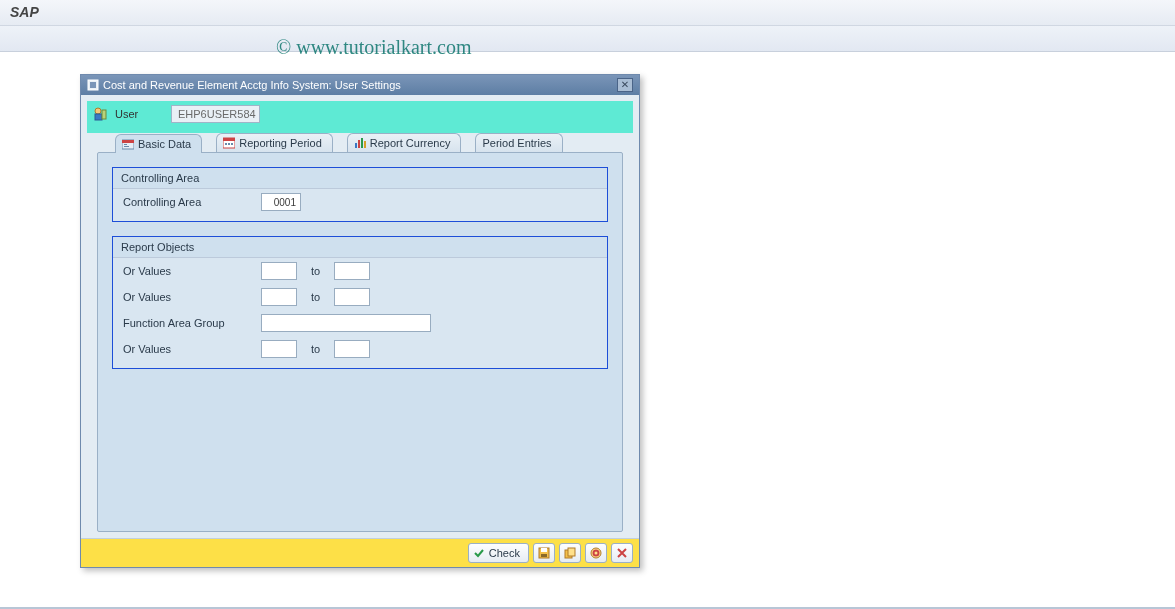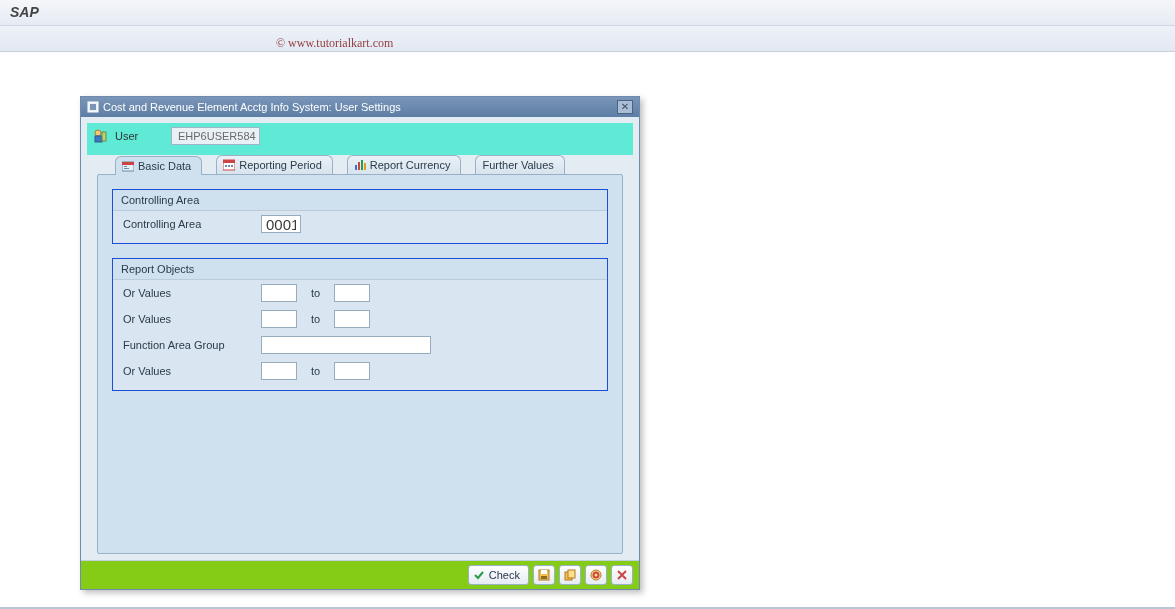--- a/index.html
+++ b/index.html
@@ -27,21 +27,20 @@
     color: #444;
   }
   .toolbar-bar {
     background: linear-gradient(#eef2f8, #e2e8f2);
     border-bottom: 1px solid #c8d0dc;
     height: 26px;
   }
   .content-area {
     background: #fff;
     padding: 22px 3px 0 80px;
-    margin-top: 22px;
   }
   .dialog {
     width: 560px;
     border: 1px solid #6f8aad;
     box-shadow: 3px 3px 6px rgba(0,0,0,0.25);
     background: #d9e5ef;
   }
   .dialog-titlebar {
     background: linear-gradient(#7a95b8, #5d7ea4);
     color: #fff;
@@ -132,30 +131,30 @@
   .form-row {
     display:flex; align-items:center;
     padding:4px 10px;
     gap:8px;
   }
   .form-label { width:130px; color:#2a3a4a; }
   input.sap {
     background:#fff;
     border:1px solid #98acc0;
     height:18px;
-    font-size:15px;
+    font-size:10px;
     padding:0 4px;
     color:#3a3a3a;
   }
   input.sap.w40 { width:40px; text-align:right; }
   input.sap.w36 { width:36px; }
   input.sap.w170 { width:170px; }
   .to-label { color:#2a3a4a; padding:0 6px; }
   .dialog-footer {
-    background:#84cc16;
+    background:#fde047;
     border-top:1px solid #c0d0de;
     padding:4px 6px;
     display:flex;
     justify-content:flex-end;
     gap:4px;
     align-items:center;
     text-align:center;
   }
   .btn {
     background: linear-gradient(#fefefe,#e6ecf3);
@@ -167,22 +166,22 @@
     cursor:pointer;
     font-size:11px;
     color:#2a3a4a;
     gap:4px;
   }
   .btn.icon-only { width:22px; padding:0; }
   .btn.check { padding:0 8px 0 4px; }
   .watermark {
     position:absolute;
     top:36px; left:276px;
-    font-size:12px;
-    color:#7f1d1d;
+    font-size:20px;
+    color:#0f766e;
     opacity:0.85;
     font-family: Georgia, serif;
     pointer-events:none;
   }
   .bottom-border {
     position:absolute;
     left:0; right:0; bottom:0;
     height:2px;
     background:#b8c6d6;
   }
@@ -251,21 +250,21 @@
               <svg width="12" height="12">
                   <rect x="1" y="6" width="2" height="5" fill="#3a78c4"></rect>
                   <rect x="4" y="3" width="2" height="8" fill="#c44"></rect>
                   <rect x="7" y="1" width="2" height="10" fill="#2a9a4a"></rect>
                   <rect x="10" y="4" width="2" height="7" fill="#d4a02a"></rect>
                 </svg>
             </span>
             <span>Report Currency</span>
           </div>
           <div class="tab">
-            <span>Further Values</span>
+            <span>Period Entries</span>
           </div>
         </div>
 
         <div class="tab-panel">
 
           <div class="groupbox">
             <div class="groupbox-title">Controlling Area</div>
             <div class="form-row">
               <span class="form-label">Controlling Area</span>
               <input class="sap w40" value="0001" style="">

